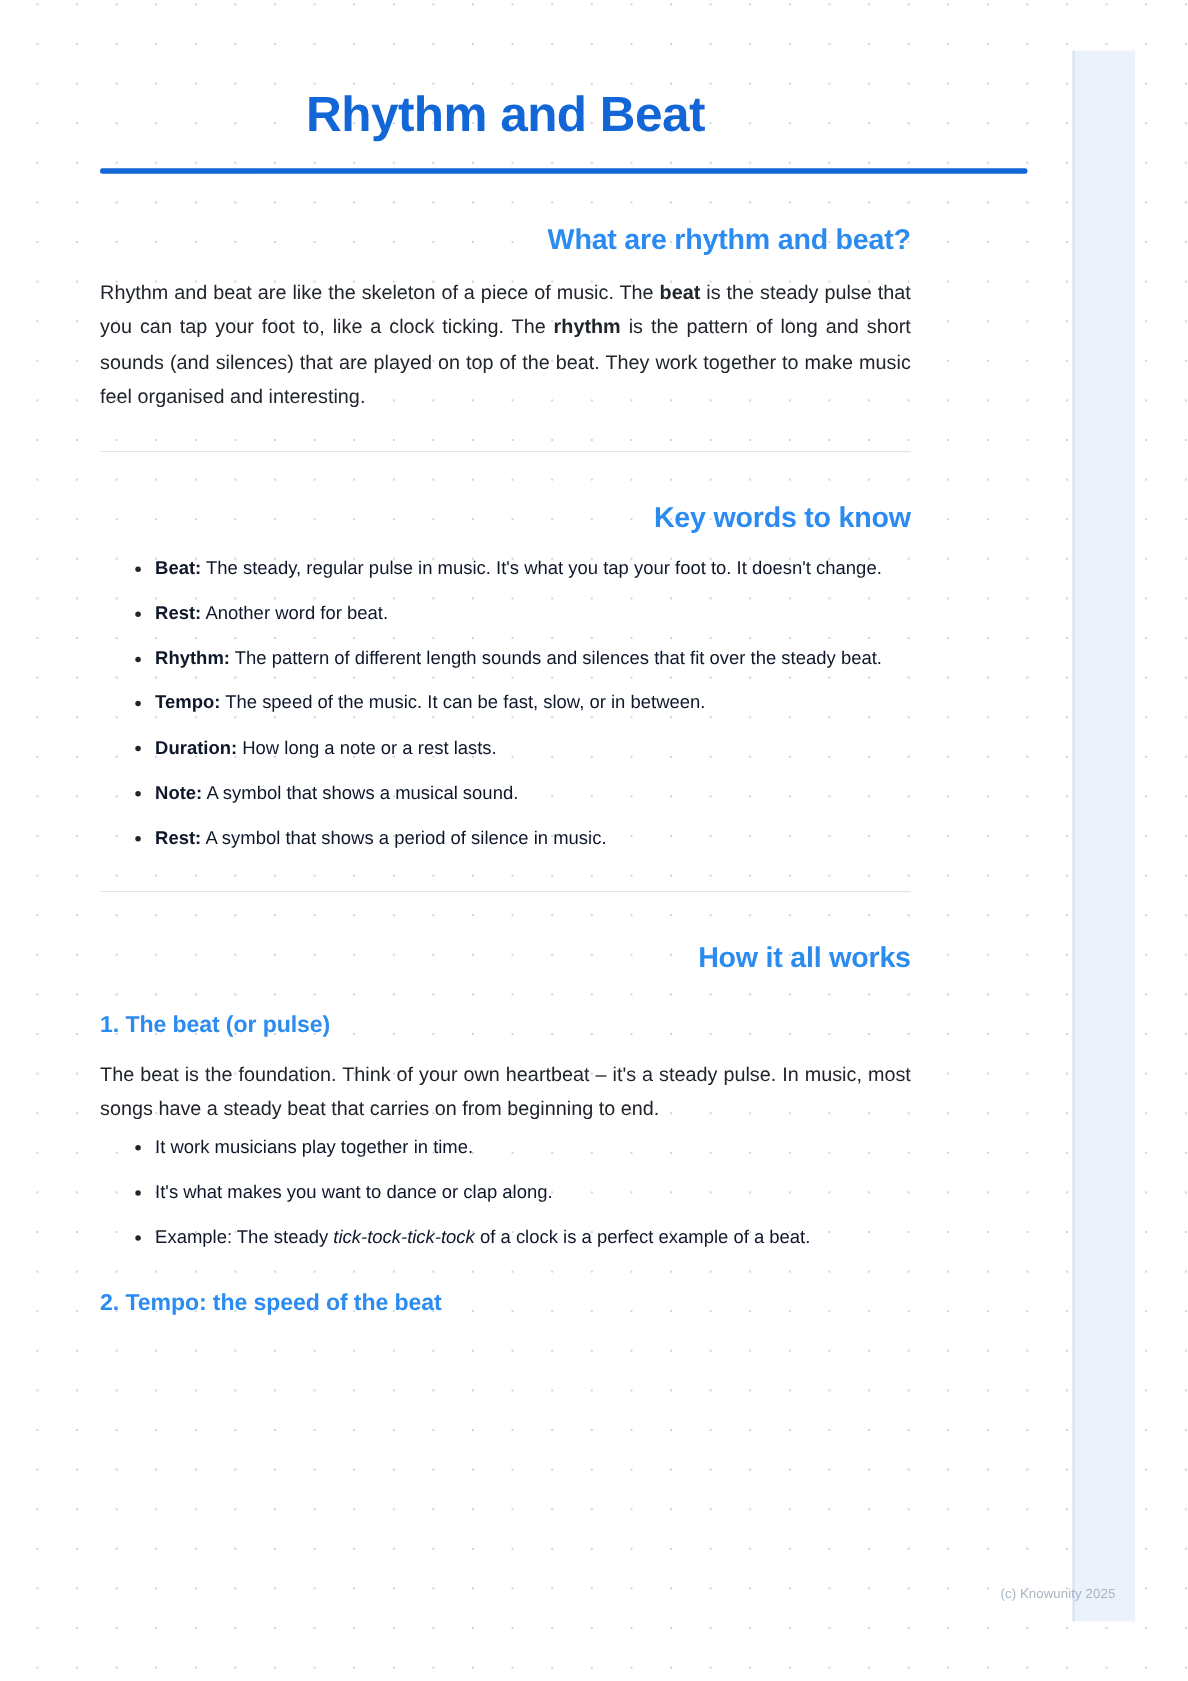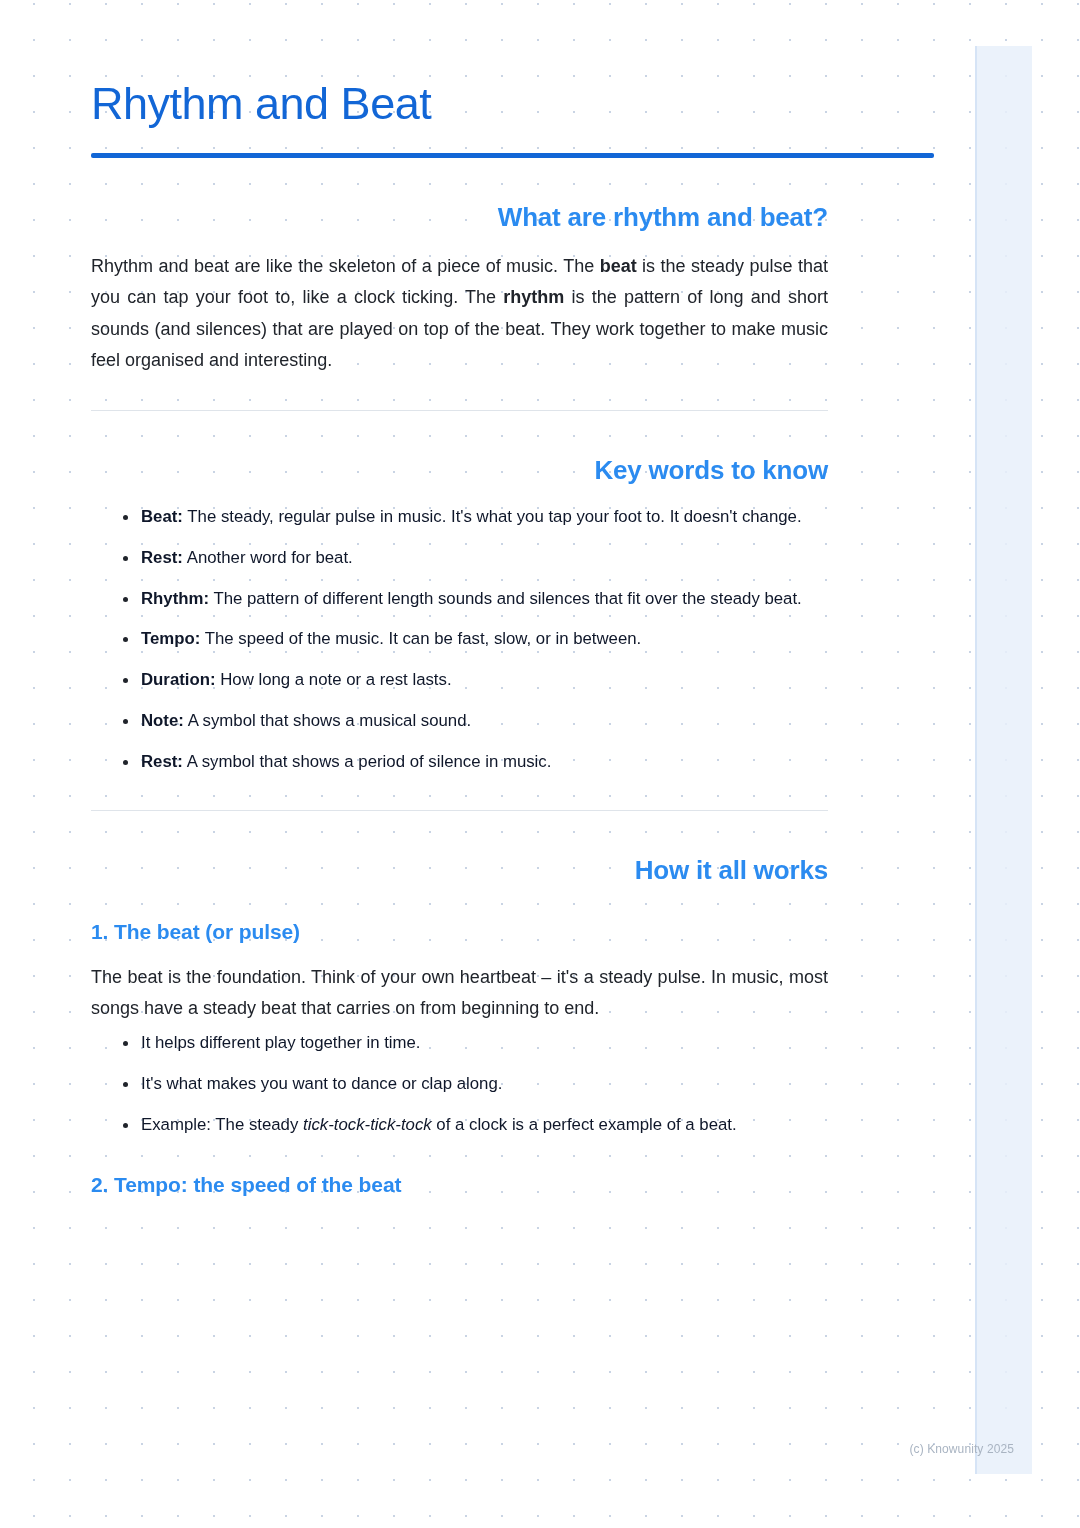--- a/index.html
+++ b/index.html
@@ -40,25 +40,26 @@
   .content {
     position: absolute;
     left: 91px;
     top: 80px;
     width: 737px;
   }
 
   .doc-title {
     font-size: 45px;
     line-height: 1.05;
-    font-weight: normal;
+    font-weight: bold;
     color: #1266d6;
     letter-spacing: -0.5px;
     margin: 0 0 0 0;
     padding: 0;
+    text-align: center;
   }
 
   .title-rule {
     margin-top: 26px;
     width: 843px;
     height: 5px;
     background: #1266d6;
     border-radius: 2px;
   }
 
@@ -163,21 +164,21 @@
   </ul>
 
   <div class="divider"></div>
 
   <h2 class="section">How it all works</h2>
 
   <h3 class="subsection">1. The beat (or pulse)</h3>
   <p class="body">The beat is the foundation. Think of your own heartbeat – it's a steady pulse. In music, most songs have a steady beat that carries on from beginning to end.</p>
 
   <ul class="bullets">
-    <li><span>It helps different play together in time.</span></li>
+    <li><span>It work musicians play together in time.</span></li>
     <li><span>It's what makes you want to dance or clap along.</span></li>
     <li><span>Example: The steady </span><i>tick-tock-tick-tock</i><span> of a clock is a perfect example of a beat.</span></li>
   </ul>
 
   <h3 class="subsection">2. Tempo: the speed of the beat</h3>
 
 </div>
 
 <div class="copyright">(c) Knowunity 2025</div>
 

